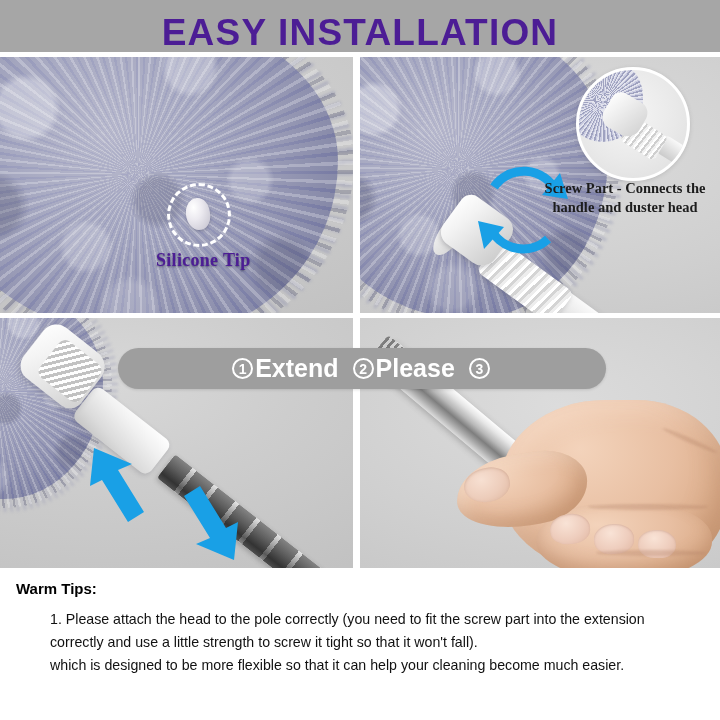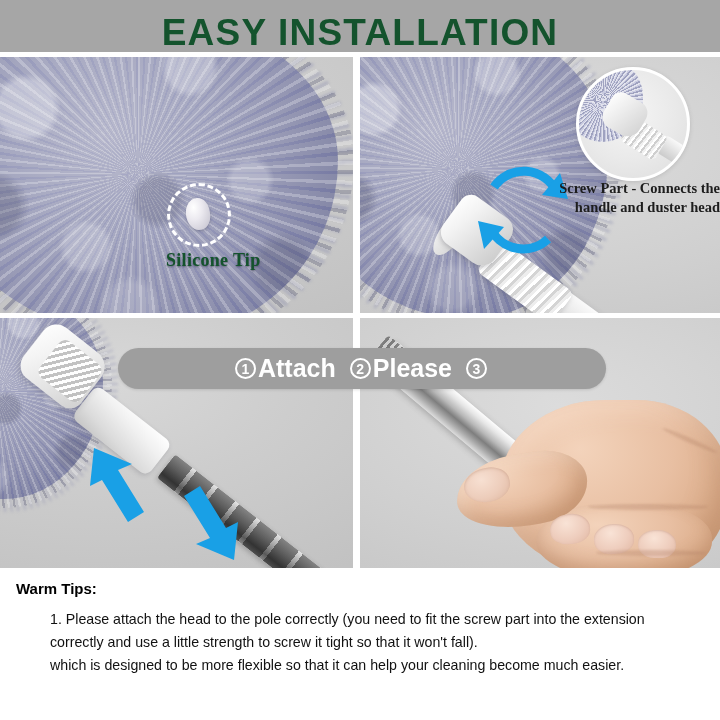--- a/index.html
+++ b/index.html
@@ -24,21 +24,21 @@
   .header-band {
     position: absolute;
     left: 0; top: 0;
     width: 720px; height: 52px;
     background: #a6a6a6;
     display: flex;
     align-items: center;
     justify-content: center;
   }
   .header-title {
-    color: #14532d;
+    color: #4c1d95;
     font-size: 37px;
     font-weight: bold;
     letter-spacing: 1.2px;
     line-height: 1;
     font-family: "Liberation Sans", sans-serif;
     white-space: nowrap;
     margin-top: 12px;
   }
 
   
@@ -137,22 +137,22 @@
   }
   .dashed-circle {
     position: absolute;
     left: 167px; top: 126px;
     width: 64px; height: 64px;
     border: 3px dashed #ffffff;
     border-radius: 50%;
   }
   .silicone-label {
     position: absolute;
-    left: 166px; top: 193px;
-    color: #14532d;
+    left: 156px; top: 193px;
+    color: #4c1d95;
     font-family: "Liberation Serif", serif;
     font-weight: bold;
     font-size: 18px;
     letter-spacing: 0.3px;
     text-shadow: 0 1px 2px rgba(40,40,60,0.55);
     white-space: nowrap;
   }
 
   
   .tr-duster { left: -52px; top: -38px; width: 300px; height: 300px; }
@@ -263,21 +263,21 @@
 
   .screw-label {
     position: absolute;
     left: 170px; top: 122px;
     width: 190px;
     color: #1d1d1d;
     font-family: "Liberation Serif", serif;
     font-weight: bold;
     font-size: 14.5px;
     line-height: 1.32;
-    text-align: right;
+    text-align: center;
   }
 
   
   .bl-duster { left: -112px; top: -34px; width: 215px; height: 215px; }
   .bl-fuzz   { left: -124px; top: -48px; width: 242px; height: 242px;
                border-radius: 48% 52% 46% 54% / 50% 46% 54% 50%; }
 
   .bl-cap {
     position: absolute;
     left: 26px; top: 16px;
@@ -554,21 +554,21 @@
         <div class="finger-nail nail3"></div>
         <div class="crease" style="left:228px;top:186px;width:120px;height:6px;"></div>
         <div class="crease" style="left:236px;top:232px;width:110px;height:6px;"></div>
         <div class="crease" style="left:300px;top:120px;width:60px;height:5px;transform:rotate(24deg);"></div>
       </div>
     </div>
 
     <div class="step-banner">
       <div class="step">
         <span class="step-num">1</span>
-        <span>Attach</span>
+        <span>Extend</span>
       </div>
       <div class="step">
         <span class="step-num">2</span>
         <span>Please</span>
       </div>
       <div class="step">
         <span class="step-num">3</span>
       </div>
     </div>
 

